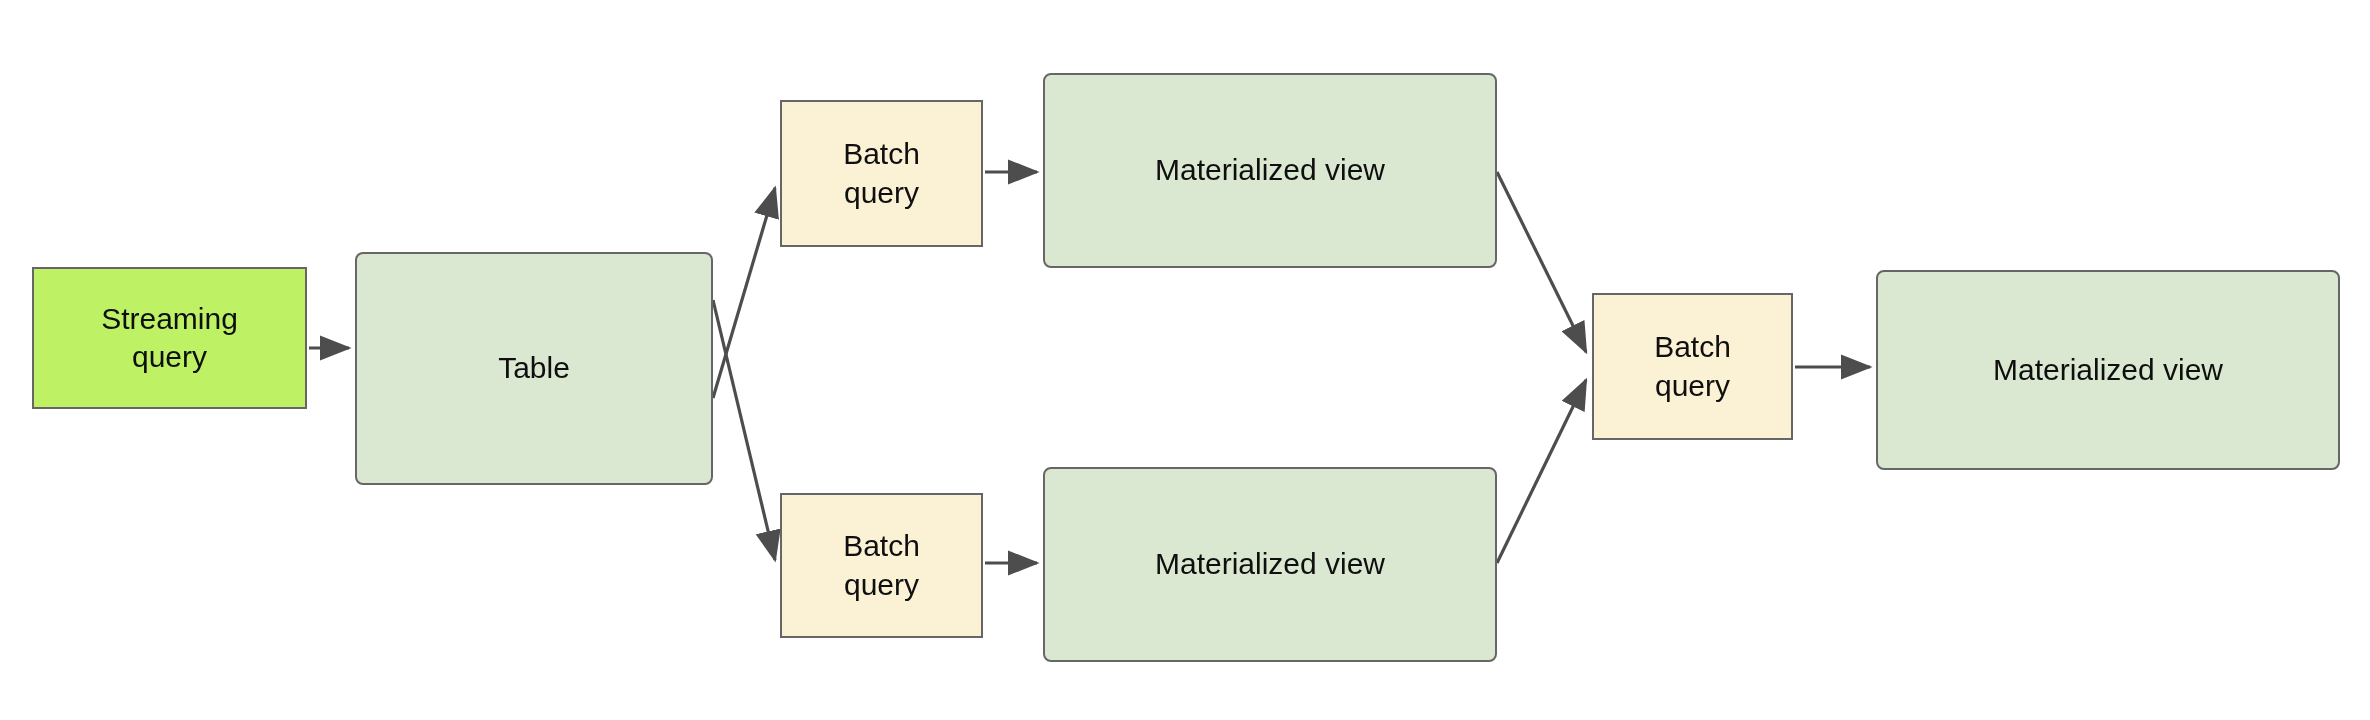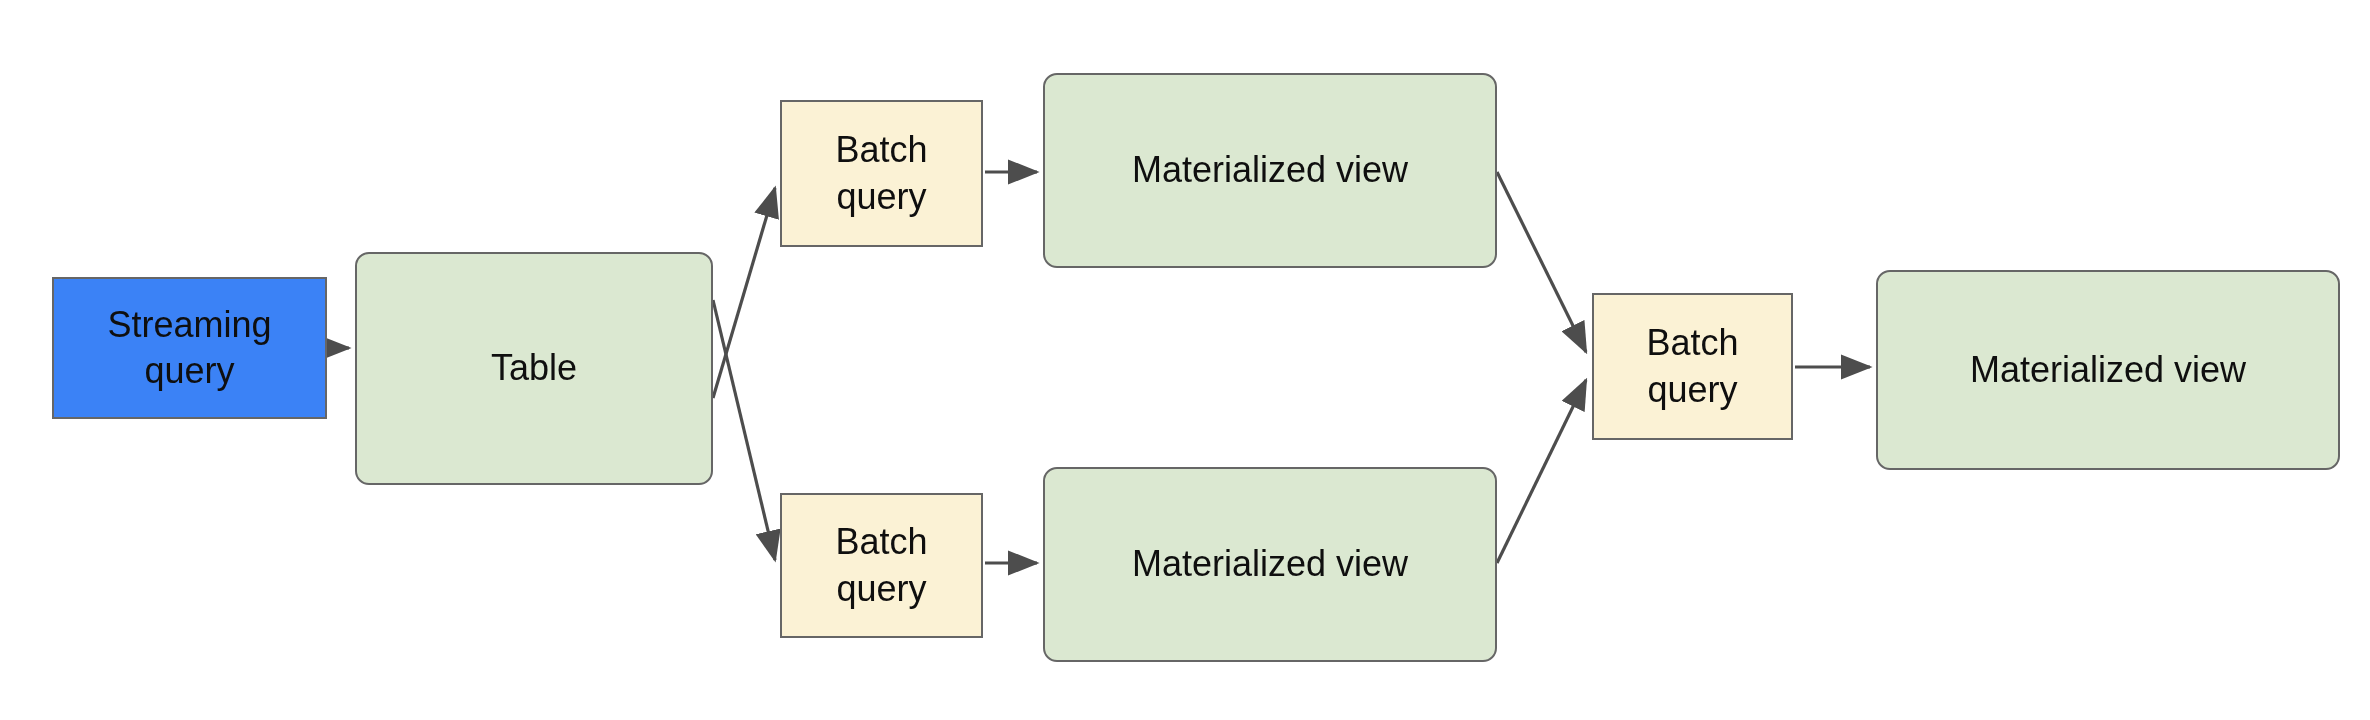--- a/index.html
+++ b/index.html
@@ -24,31 +24,31 @@
     pointer-events: none;
   }
   .node {
     position: absolute;
     box-sizing: border-box;
     display: flex;
     align-items: center;
     justify-content: center;
     text-align: center;
     color: #0f0f0f;
-    font-size: 36px;
+    font-size: 30px;
     line-height: 1.28;
     border: 2px solid #7f1d1d;
     z-index: 2;
   }
   .node-process {
     background: #fbf2d5;
   }
   .node-store {
     background: #dbe8d1;
-    border-radius: 14px;
+    border-radius: 8px;
   }
   .node-label {
     display: block;
     white-space: pre-line;
     padding: 0 6px;
   }
 </style>
 </head>
 <body>
 
@@ -66,21 +66,21 @@
         <line x1="713" y1="300" x2="775" y2="560" marker-end="url(#arrowhead)" stroke="#4d4d4d"></line>
         <line x1="985" y1="172" x2="1037" y2="172" marker-end="url(#arrowhead)" stroke="#4d4d4d"></line>
         <line x1="985" y1="563" x2="1037" y2="563" marker-end="url(#arrowhead)" stroke="#4d4d4d"></line>
         <line x1="1497" y1="172" x2="1586" y2="352" marker-end="url(#arrowhead)" stroke="#4d4d4d"></line>
         <line x1="1497" y1="563" x2="1586" y2="380" marker-end="url(#arrowhead)" stroke="#4d4d4d"></line>
         <line x1="1795" y1="367" x2="1870" y2="367" marker-end="url(#arrowhead)" stroke="#4d4d4d"></line>
       </g>
   </svg>
 
   <div id="nodes">
-      <div class="node node-process" style="left: 32px; top: 277px; width: 275px; height: 142px; background: #3b82f6; border-color: rgb(102, 102, 102); color: rgb(15, 15, 15); margin-left: 20px;">
+      <div class="node node-process" style="left: 32px; top: 267px; width: 275px; height: 142px; background: #bef264; border-color: rgb(102, 102, 102); color: rgb(15, 15, 15);">
         <span class="node-label">Streaming
 query</span>
       </div>
       <div class="node node-store" style="left: 355px; top: 252px; width: 358px; height: 233px; background: rgb(219, 232, 209); border-color: rgb(102, 102, 102); color: rgb(15, 15, 15);">
         <span class="node-label">Table</span>
       </div>
       <div class="node node-process" style="left: 780px; top: 100px; width: 203px; height: 147px; background: rgb(251, 242, 213); border-color: rgb(102, 102, 102); color: rgb(15, 15, 15);">
         <span class="node-label">Batch
 query</span>
       </div>

